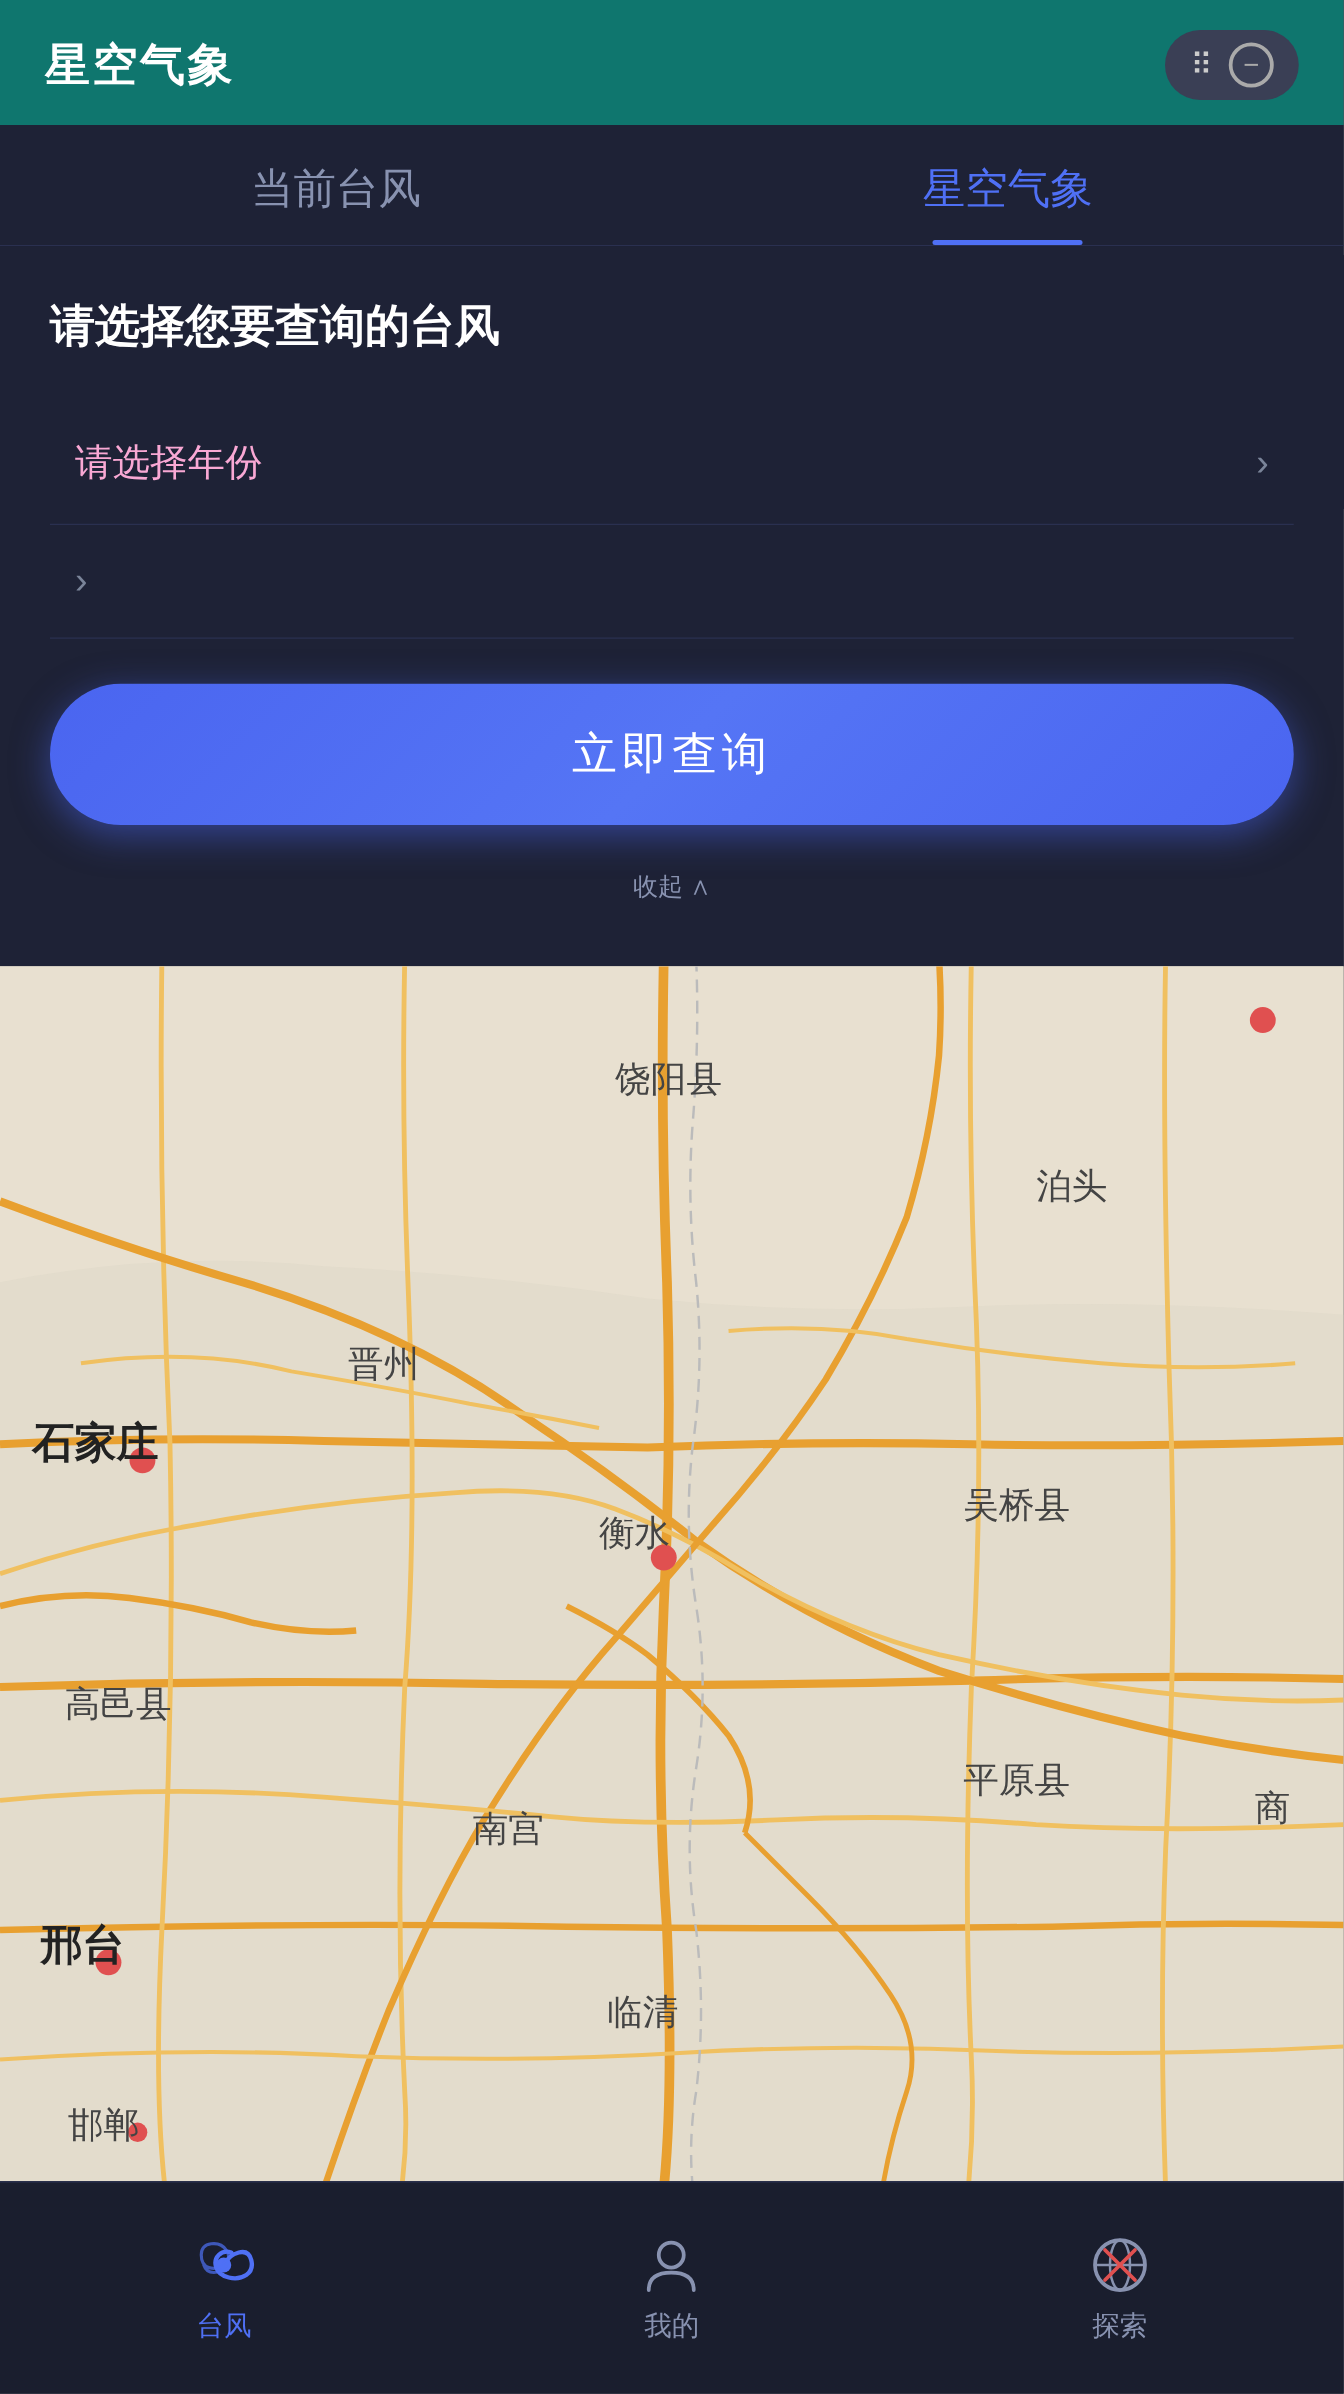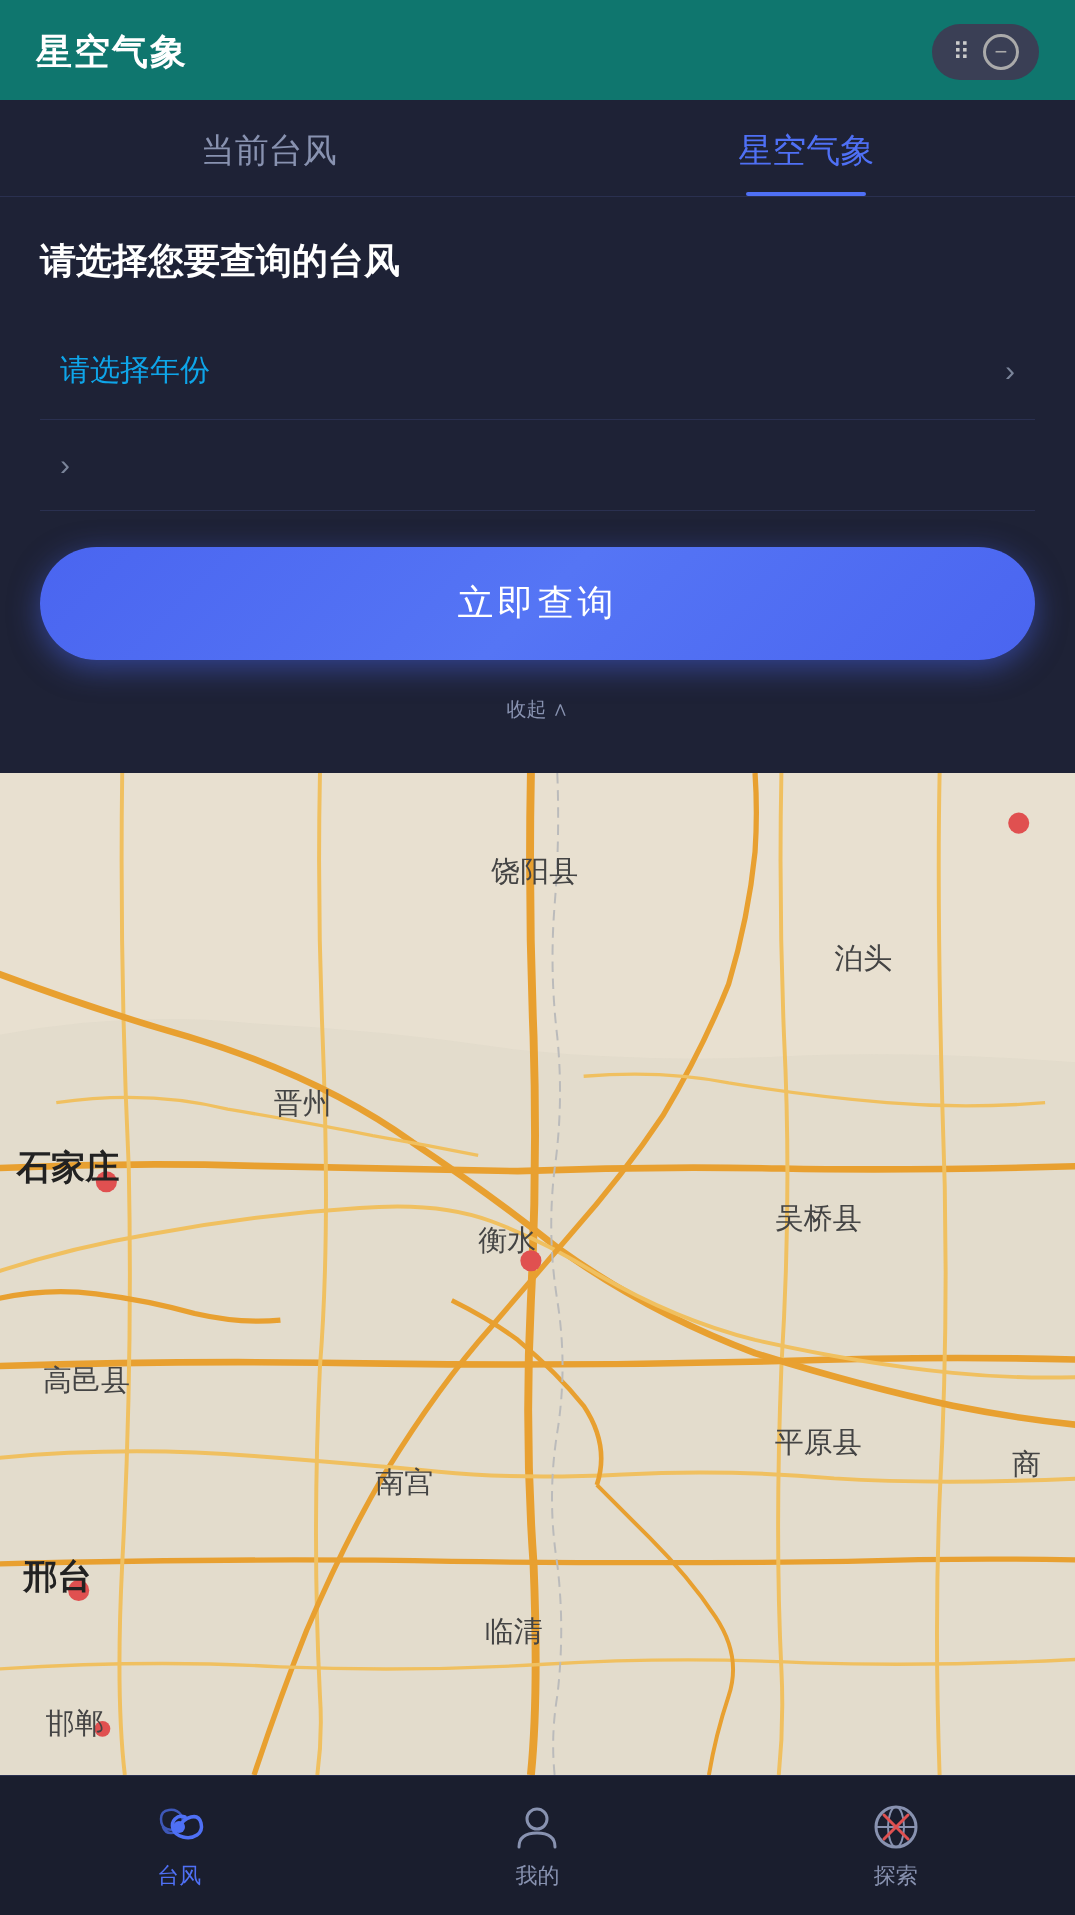--- a/index.html
+++ b/index.html
@@ -102,21 +102,21 @@
       align-items: center;
       justify-content: space-between;
       padding: 28px 20px;
       border-bottom: 1px solid #2a3050;
       cursor: pointer;
     }
     .select-row:first-of-type {
       border-top: 1px solid #2a3050;
     }
     .select-label {
-      color: #0ea5e9;
+      color: #f9a8d4;
       font-size: 30px;
     }
     .select-chevron {
       color: #7a8499;
       font-size: 30px;
     }
     .query-btn {
       display: block;
       width: 100%;
       margin: 36px 0 20px 0;
@@ -153,21 +153,21 @@
       width: 100%;
       height: 100%;
       position: absolute;
       top: 0; left: 0;
     }
 
     
     .bottom-nav {
       background: #1a1e2e;
       display: flex;
-      height: 140px;
+      height: 170px;
       border-top: 1px solid #2a3050;
       position: relative;
       z-index: 10;
     }
     .nav-item {
       flex: 1;
       display: flex;
       flex-direction: column;
       align-items: center;
       justify-content: center;

